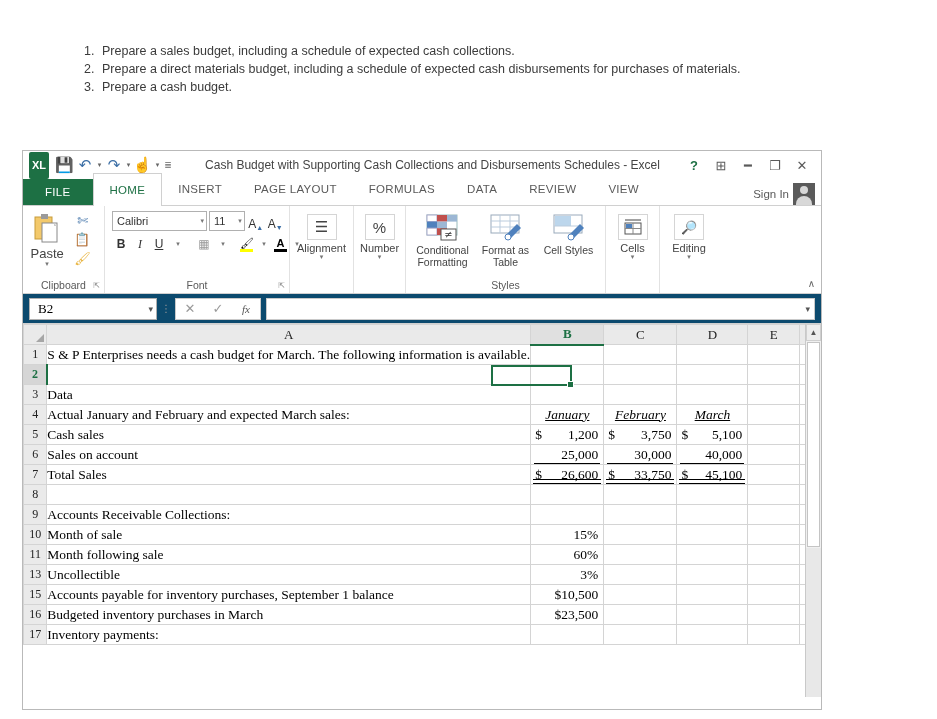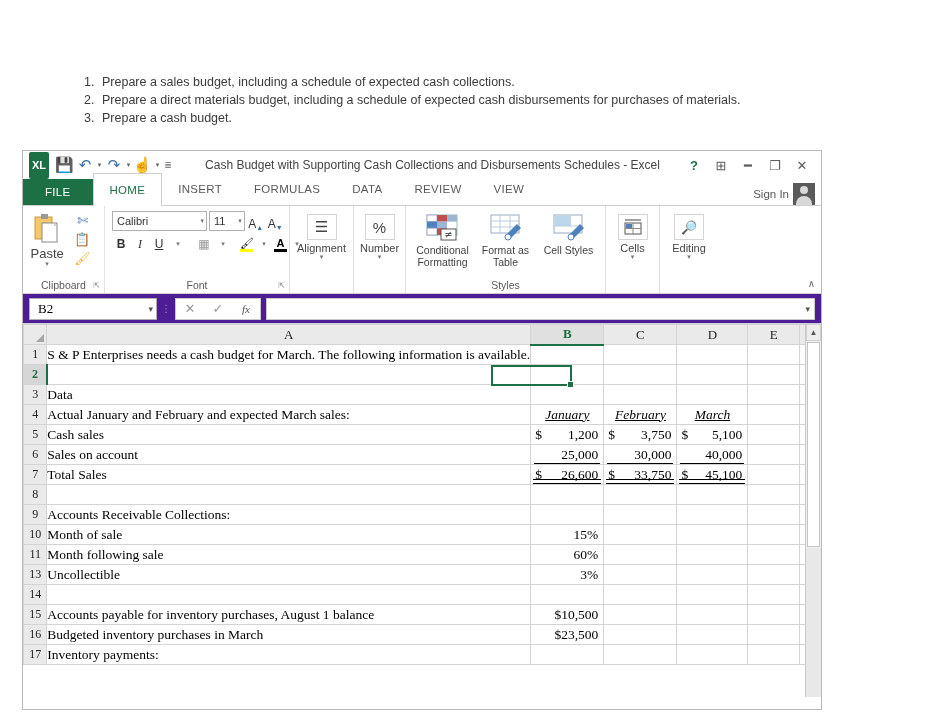--- a/index.html
+++ b/index.html
@@ -9,21 +9,20 @@
     background: #ffffff;
     font-family: "Liberation Sans", sans-serif;
     overflow: hidden;
   }
 
   
   #instructions {
     position: absolute;
     left: 74px; top: 42px;
     width: 760px;
-    margin-top: 31px;
   }
   #instructions ol {
     margin: 0; padding: 0 0 0 24px;
     list-style: decimal;
   }
   #instructions li {
     font-size: 12.5px;
     color: #3b3b3b;
     line-height: 18px;
     margin-bottom: 0px;
@@ -266,21 +265,21 @@
     position: absolute;
     right: 6px; bottom: 4px;
     font-size: 10px; color: #666;
   }
 
   
   .formulabar {
     height: 30px;
     display: flex; align-items: center;
     padding: 3px 6px;
-    background: #4c1d95;
+    background: #0c4a6e;
     border-bottom: 1px solid #d0d0d0;
     gap: 3px;
   }
   .namebox {
     width: 128px; height: 22px;
     border: 1px solid #b0b0b0;
     background: #fff;
     display: flex; align-items: center;
     padding: 0 3px 0 8px;
     font-family: "Liberation Serif", serif;
@@ -491,20 +490,21 @@
       <div class="title-ctrl">━</div>
       <div class="title-ctrl">❐</div>
       <div class="title-ctrl">✕</div>
     </div>
   </div>
 
   <div class="tabbar">
     <div class="tab file">FILE</div>
     <div class="tab active">HOME</div>
     <div class="tab">INSERT</div>
+    <div class="tab">PAGE LAYOUT</div>
     <div class="tab">FORMULAS</div>
     <div class="tab">DATA</div>
     <div class="tab">REVIEW</div>
     <div class="tab">VIEW</div>
     <div class="signin">
       <span>Sign In</span>
       <span class="avatar"></span>
     </div>
   </div>
 
@@ -846,33 +846,24 @@
       <tr>
         <td class="rowhead">13</td>
         <td class="cell a indent">Uncollectible</td>
         <td class="cell num">3%</td>
         <td class="cell"></td>
         <td class="cell"></td>
         <td class="cell"></td>
         <td class="cell"></td>
       </tr>
 
-      <tr>
-        <td class="rowhead">14</td>
-        <td class="cell a"></td>
-        <td class="cell"></td>
-        <td class="cell"></td>
-        <td class="cell"></td>
-        <td class="cell"></td>
-        <td class="cell"></td>
-      </tr>
 
       <tr>
         <td class="rowhead">15</td>
-        <td class="cell a">Accounts payable for inventory purchases, August 1 balance</td>
+        <td class="cell a">Accounts payable for inventory purchases, September 1 balance</td>
         <td class="cell num">$10,500</td>
         <td class="cell"></td>
         <td class="cell"></td>
         <td class="cell"></td>
         <td class="cell"></td>
       </tr>
 
       <tr>
         <td class="rowhead">16</td>
         <td class="cell a">Budgeted inventory purchases in March</td>

